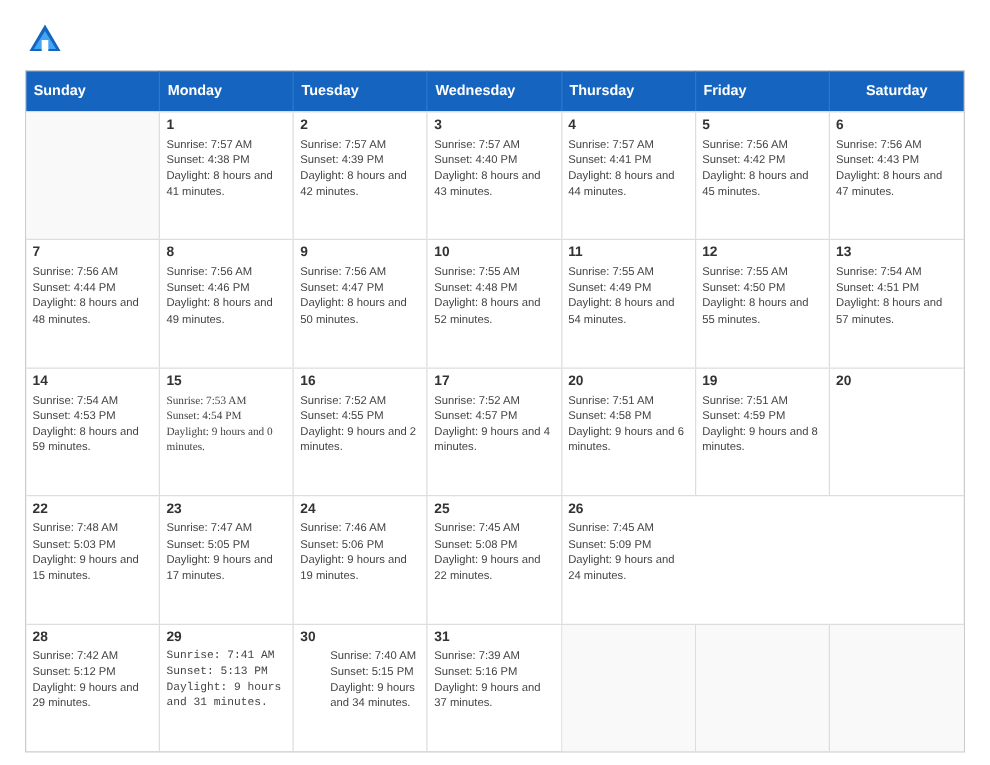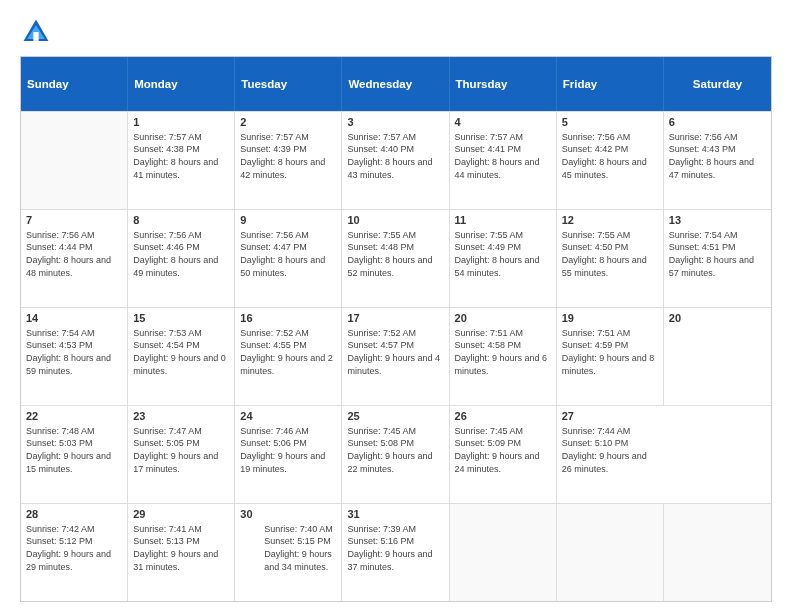--- a/index.html
+++ b/index.html
@@ -61,21 +61,21 @@
     }
     .cal-header {
       display: grid;
       grid-template-columns: repeat(7, 1fr);
       background: #1565c0;
     }
     .cal-header-cell {
       color: #fff;
       font-size: 11.5px;
       font-weight: bold;
-      padding: 21px 6px;
+      padding: 10px 6px;
       text-align: left;
       border-right: 1px solid #2979c9;
     }
     .cal-header-cell:last-child { border-right: none; text-align: center; }
     .cal-body {
       display: flex;
       flex-direction: column;
       flex: 1;
     }
     .cal-row {
@@ -225,21 +225,21 @@
         </div>
         <div class="cal-row">
           <div class="cal-cell">
             <span class="day-num">14</span>
             <div class="cell-text" style="white-space: pre-line;">Sunrise: 7:54 AM
 Sunset: 4:53 PM
 Daylight: 8 hours and 59 minutes.</div>
           </div>
           <div class="cal-cell">
             <span class="day-num">15</span>
-            <div class="cell-text" style="white-space: pre-line;">Sunrise: 7:53 AM
+            <div class="cell-text" style="white-space: pre-line; font-family: Liberation Serif, serif;">Sunrise: 7:53 AM
 Sunset: 4:54 PM
 Daylight: 9 hours and 0 minutes.</div>
           </div>
           <div class="cal-cell">
             <span class="day-num">16</span>
             <div class="cell-text" style="white-space: pre-line;">Sunrise: 7:52 AM
 Sunset: 4:55 PM
 Daylight: 9 hours and 2 minutes.</div>
           </div>
           <div class="cal-cell">
@@ -288,37 +288,31 @@
             <div class="cell-text" style="white-space: pre-line;">Sunrise: 7:45 AM
 Sunset: 5:08 PM
 Daylight: 9 hours and 22 minutes.</div>
           </div>
           <div class="cal-cell">
             <span class="day-num">26</span>
             <div class="cell-text" style="white-space: pre-line;">Sunrise: 7:45 AM
 Sunset: 5:09 PM
 Daylight: 9 hours and 24 minutes.</div>
           </div>
-          <div class="cal-cell">
-            <span class="day-num">27</span>
-            <div class="cell-text" style="white-space: pre-line;">Sunrise: 7:44 AM
-Sunset: 5:10 PM
-Daylight: 9 hours and 26 minutes.</div>
-          </div>
         </div>
         <div class="cal-row">
           <div class="cal-cell">
             <span class="day-num">28</span>
             <div class="cell-text" style="white-space: pre-line;">Sunrise: 7:42 AM
 Sunset: 5:12 PM
 Daylight: 9 hours and 29 minutes.</div>
           </div>
           <div class="cal-cell">
             <span class="day-num">29</span>
-            <div class="cell-text" style="white-space: pre-line;">Sunrise: 7:41 AM
+            <div class="cell-text" style="white-space: pre-line; font-family: Liberation Mono, monospace;">Sunrise: 7:41 AM
 Sunset: 5:13 PM
 Daylight: 9 hours and 31 minutes.</div>
           </div>
           <div class="cal-cell">
             <span class="day-num">30</span>
             <div class="cell-text" style="white-space: pre-line; margin-left: 24px;">Sunrise: 7:40 AM
 Sunset: 5:15 PM
 Daylight: 9 hours and 34 minutes.</div>
           </div>
           <div class="cal-cell">

